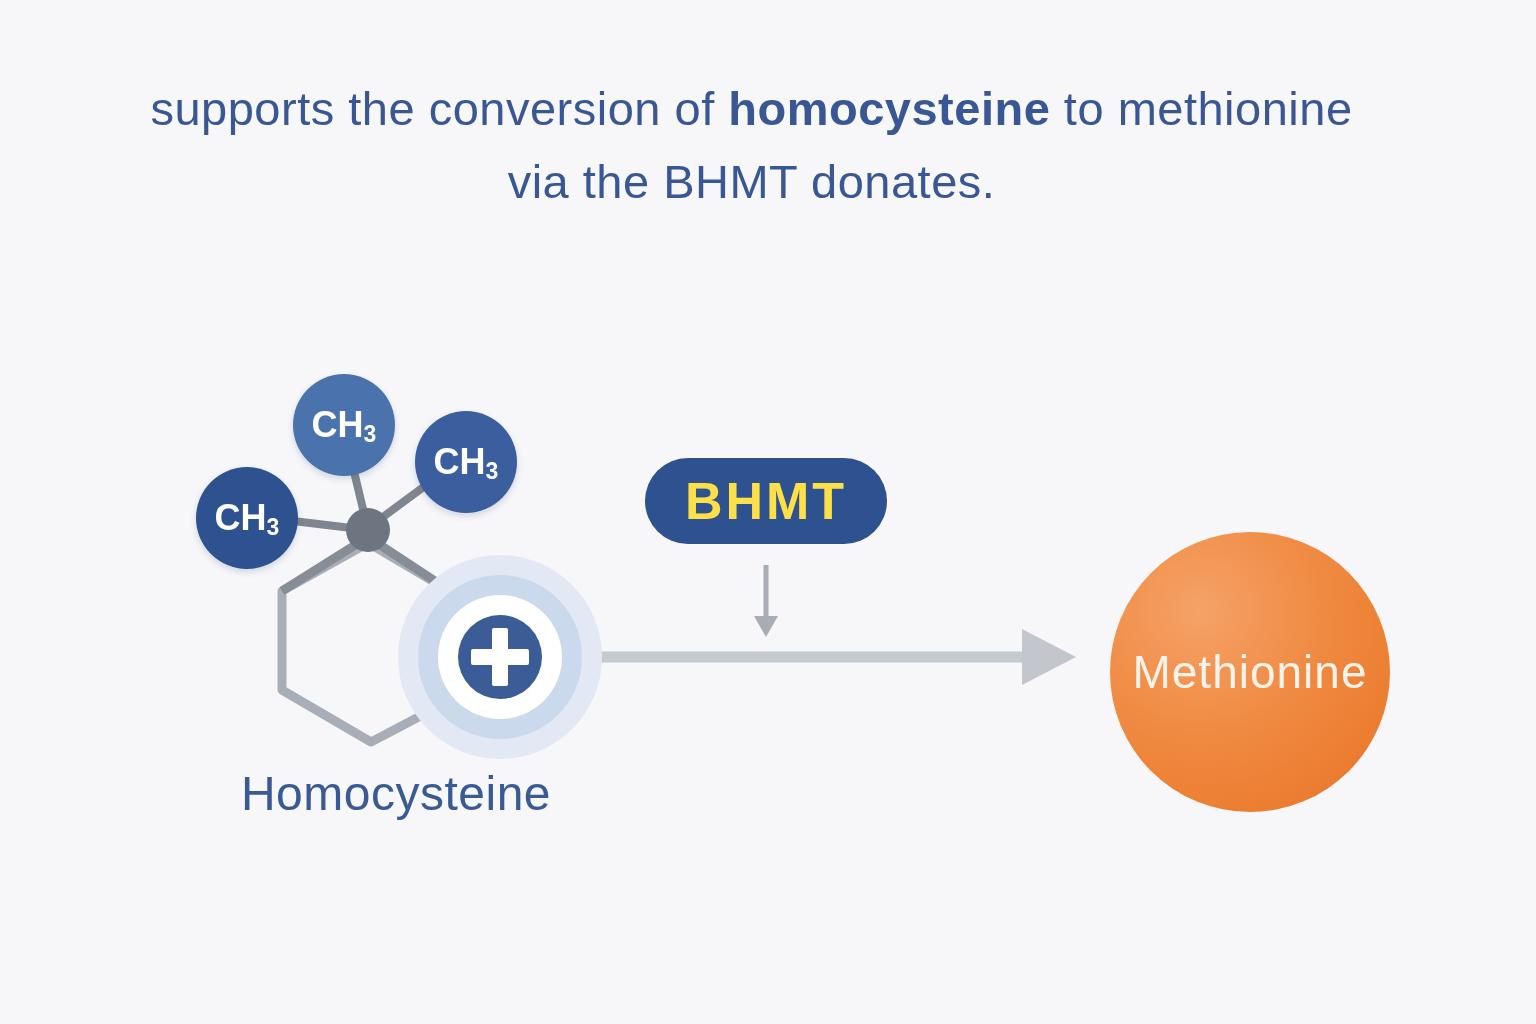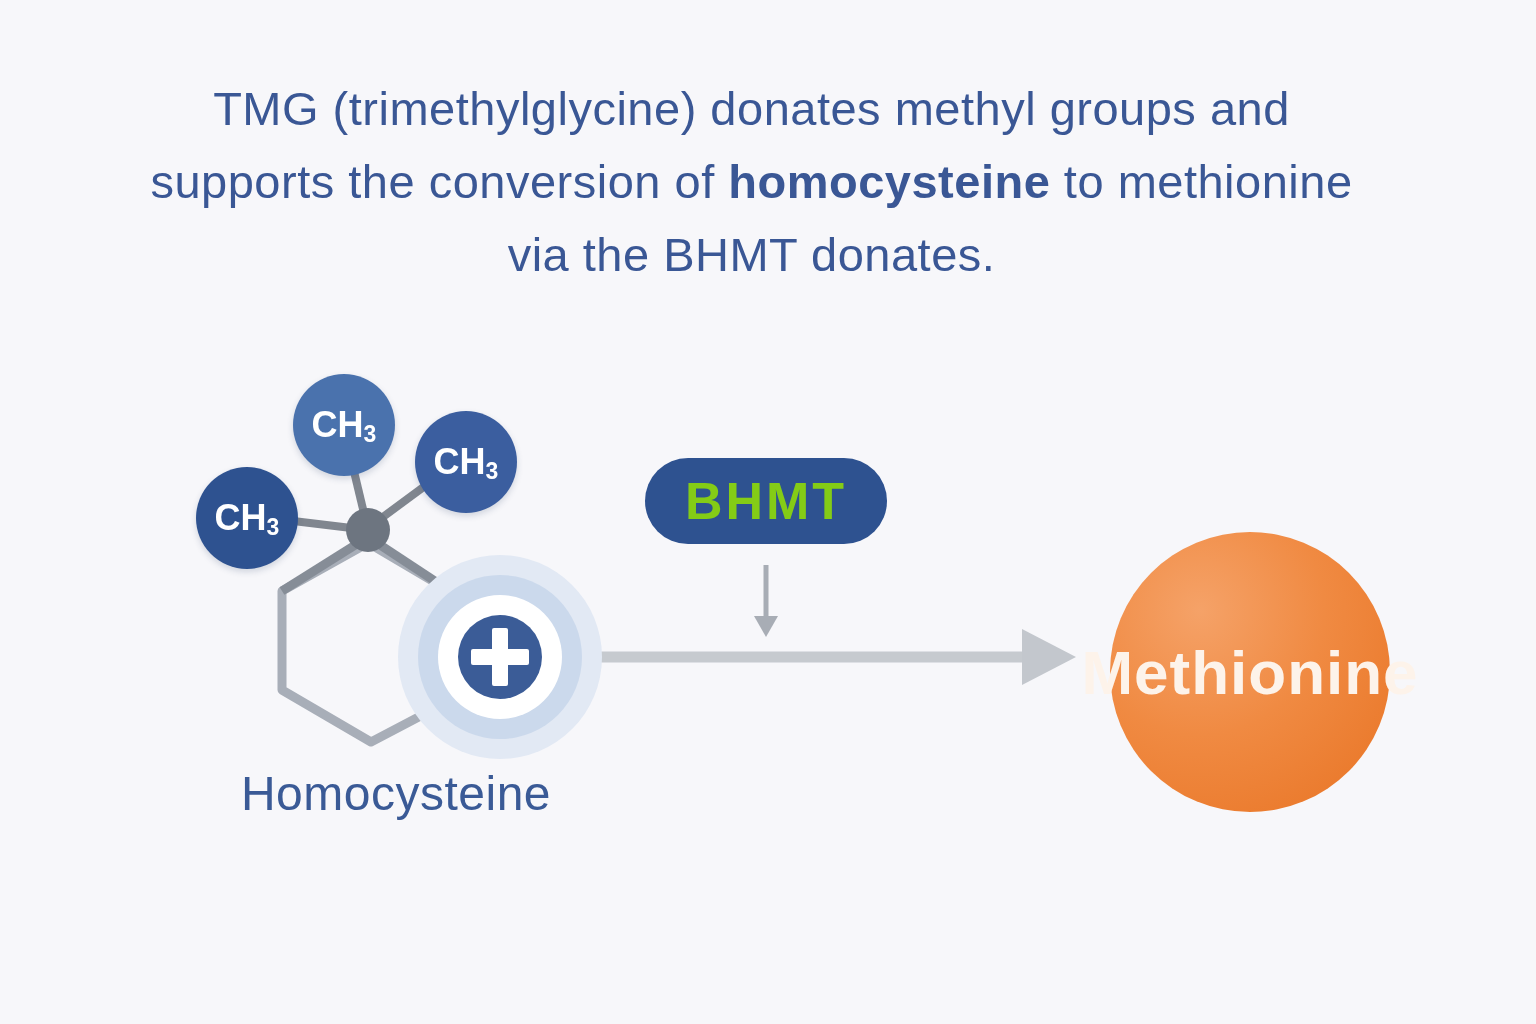--- a/index.html
+++ b/index.html
@@ -116,54 +116,53 @@
     z-index: 3;
   }
 
   
   .enzyme-pill {
     position: absolute;
     left: 645px; top: 458px;
     width: 242px; height: 86px;
     border-radius: 43px;
     background: #2e5290;
-    color: #84cc16;
+    color: #fde047;
     display: flex;
     align-items: center;
     justify-content: center;
     font-size: 52px;
     font-weight: 700;
     letter-spacing: 3px;
     z-index: 3;
   }
 
   
   .product-circle {
     position: absolute;
     left: 1110px; top: 532px;
     width: 280px; height: 280px;
     border-radius: 50%;
     background: radial-gradient(circle at 32% 28%, #f5a268 0%, #f08a42 45%, #e87323 100%);
     display: flex;
     align-items: center;
     justify-content: center;
     color: #fdf3ea;
-    font-size: 62px;
-    font-weight: 700;
+    font-size: 46px;
+    font-weight: 400;
     letter-spacing: 1px;
     z-index: 3;
   }
 </style>
 </head>
 <body>
 
 <div class="canvas">
 
   <div class="title">
-    <div>TMG (trimethylglycine) donates methyl groups and</div>
     <div>
       <span>supports the conversion of </span><span class="emphasis">homocysteine</span><span> to methionine</span>
     </div>
     <div>via the BHMT donates.</div>
   </div>
 
   <svg class="shape-layer" viewBox="0 0 1536 1024" xmlns="http://www.w3.org/2000/svg">
 
     <line x1="545" y1="657" x2="1024" y2="657" stroke="#c6cacf" stroke-width="11"></line>
     <polygon points="1022,629 1076,657 1022,685" fill="#c3c7cd"></polygon>

